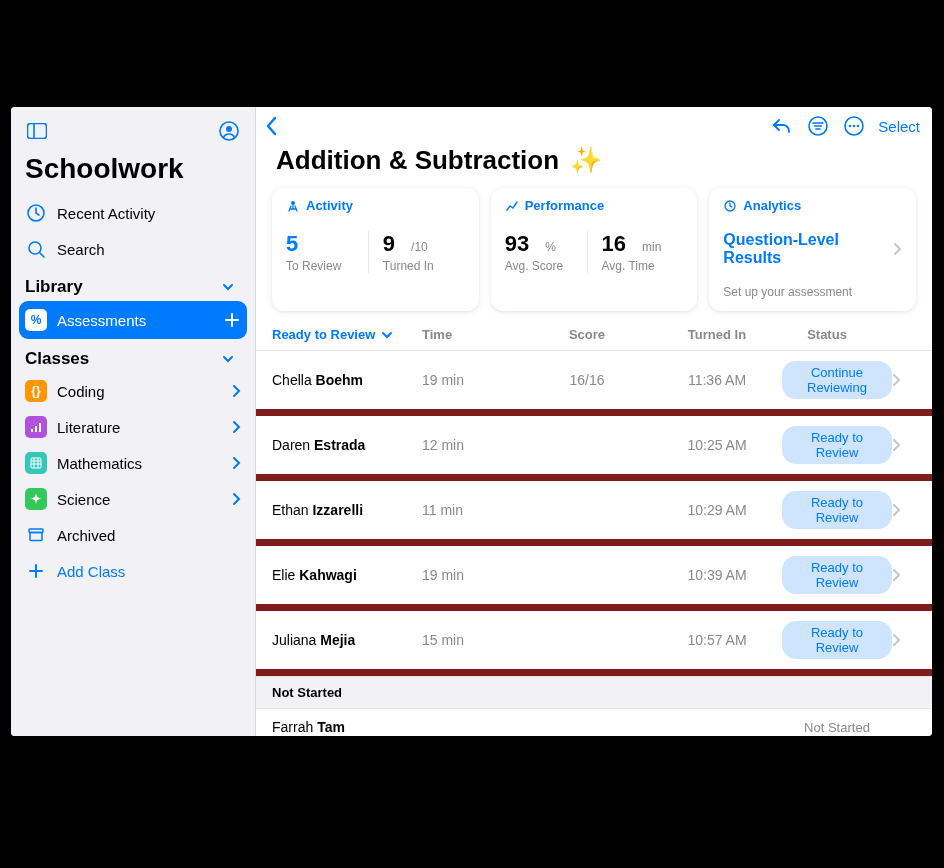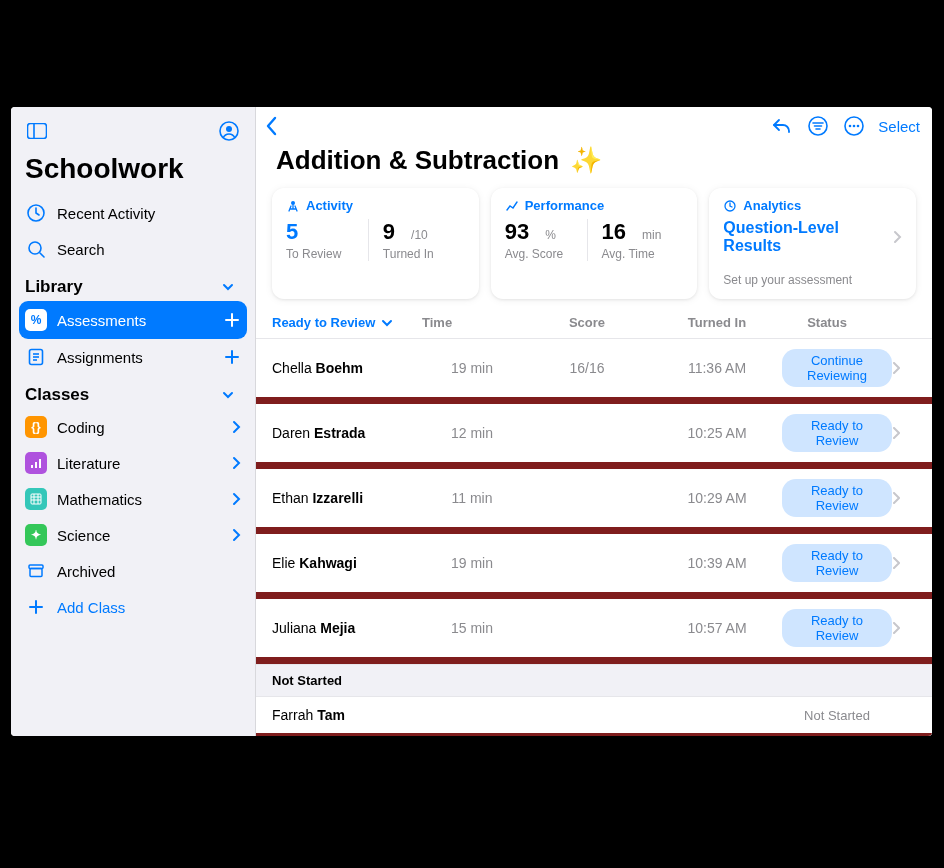--- a/index.html
+++ b/index.html
@@ -110,21 +110,21 @@
     display:flex; gap:12px; padding: 0 16px 8px 16px;
   }
   .card {
     background:#fff; border-radius:12px;
     box-shadow: 0 1px 3px rgba(0,0,0,.08), 0 1px 8px rgba(0,0,0,.06);
     padding: 10px 14px 12px 14px;
     flex:1;
     display:flex; flex-direction:column;
     min-width:0;
   }
-  .card-hdr { display:flex; align-items:center; color:#007aff; font-size:13px; font-weight:600; margin-bottom:6px; }
+  .card-hdr { display:flex; align-items:center; color:#007aff; font-size:13px; font-weight:600; margin-bottom:18px; }
   .card-hdr .ci { width:14px;height:14px;margin-right:6px; display:inline-flex;align-items:center;justify-content:center; }
   .card-body { display:flex; }
   .stat { flex:1; }
   .stat + .stat { border-left: 1px solid #e6e6ea; padding-left:14px; margin-left:0; }
   .stat-val { font-size:22px; font-weight:700; color:#000; display:flex; align-items:baseline; }
   .stat-val.blue{ color:#007aff; }
   .stat-sub { font-size:12px; color:#8a8a8e; font-weight:500; margin-left:16px; }
   .stat-lbl { font-size:12px; color:#8a8a8e; margin-top:2px; }
   .analytics-title { color:#007aff; font-size:16px; font-weight:700; display:flex; align-items:center; justify-content:space-between; }
   .analytics-sub { font-size:12px; color:#8a8a8e; margin-top:18px; }
@@ -148,21 +148,21 @@
     display:grid;
     grid-template-columns: 150px 100px 130px 130px 1fr 24px;
     padding: 10px 16px;
     font-size: 14px;
     border-bottom: 7px solid #7f1d1d;
     align-items:center;
     cursor:pointer;
   }
   .row .name { color:#000; }
   .row .name b { font-weight:600; }
-  .row .dim { color:#8a8a8e;text-align:center; }
+  .row .dim { color:#8a8a8e; }
   .row .center{ text-align:center; }
   .row .status-cell{ text-align:center; }
   .pill {
     display:inline-block;
     background:#cfe5ff;
     color:#007aff;
     border-radius: 14px;
     padding: 4px 12px;
     font-size:13px;
     font-weight:500;
@@ -247,36 +247,20 @@
 
     <div class="nav-item selected">
       <span class="sq-icon sq-blue" style="background:#fff;color:#007aff">%</span>
       <span>Assessments</span>
       <span class="trail">
         <svg width="18" height="18" viewBox="0 0 18 18">
             <path d="M9 3v12M3 9h12" stroke="currentColor" stroke-width="2" stroke-linecap="round"></path>
           </svg>
       </span>
     </div>
-    <div class="nav-item">
-      <span class="lead-icon">
-        <svg width="18" height="18" viewBox="0 0 18 18">
-            <rect x="2.5" y="1.5" width="13" height="15" rx="2" fill="none" stroke="currentColor" stroke-width="1.6"></rect>
-            <line x1="6" y1="6" x2="12" y2="6" stroke="currentColor" stroke-width="1.6"></line>
-            <line x1="6" y1="9" x2="12" y2="9" stroke="currentColor" stroke-width="1.6"></line>
-            <line x1="6" y1="12" x2="10" y2="12" stroke="currentColor" stroke-width="1.6"></line>
-          </svg>
-      </span>
-      <span>Assignments</span>
-      <span class="trail">
-        <svg width="18" height="18" viewBox="0 0 18 18">
-            <path d="M9 3v12M3 9h12" stroke="currentColor" stroke-width="2" stroke-linecap="round"></path>
-          </svg>
-      </span>
-    </div>
 
     <div class="section-hdr">
       <span>Classes</span>
       <span class="chev">
         <svg width="14" height="14" viewBox="0 0 14 14">
             <path d="M3 5l4 4 4-4" fill="none" stroke="currentColor" stroke-width="2" stroke-linecap="round"></path>
           </svg>
       </span>
     </div>
 

